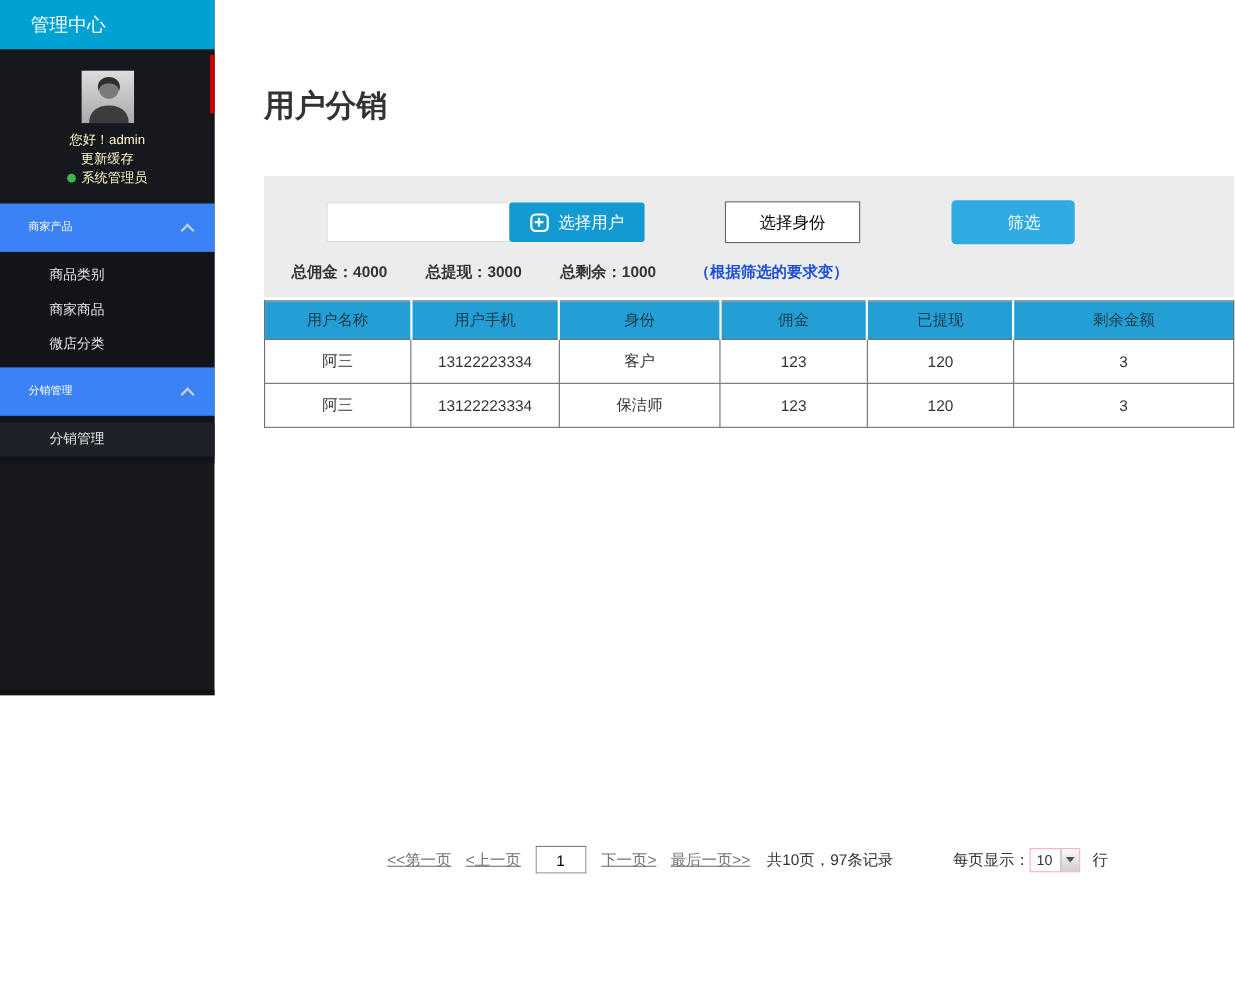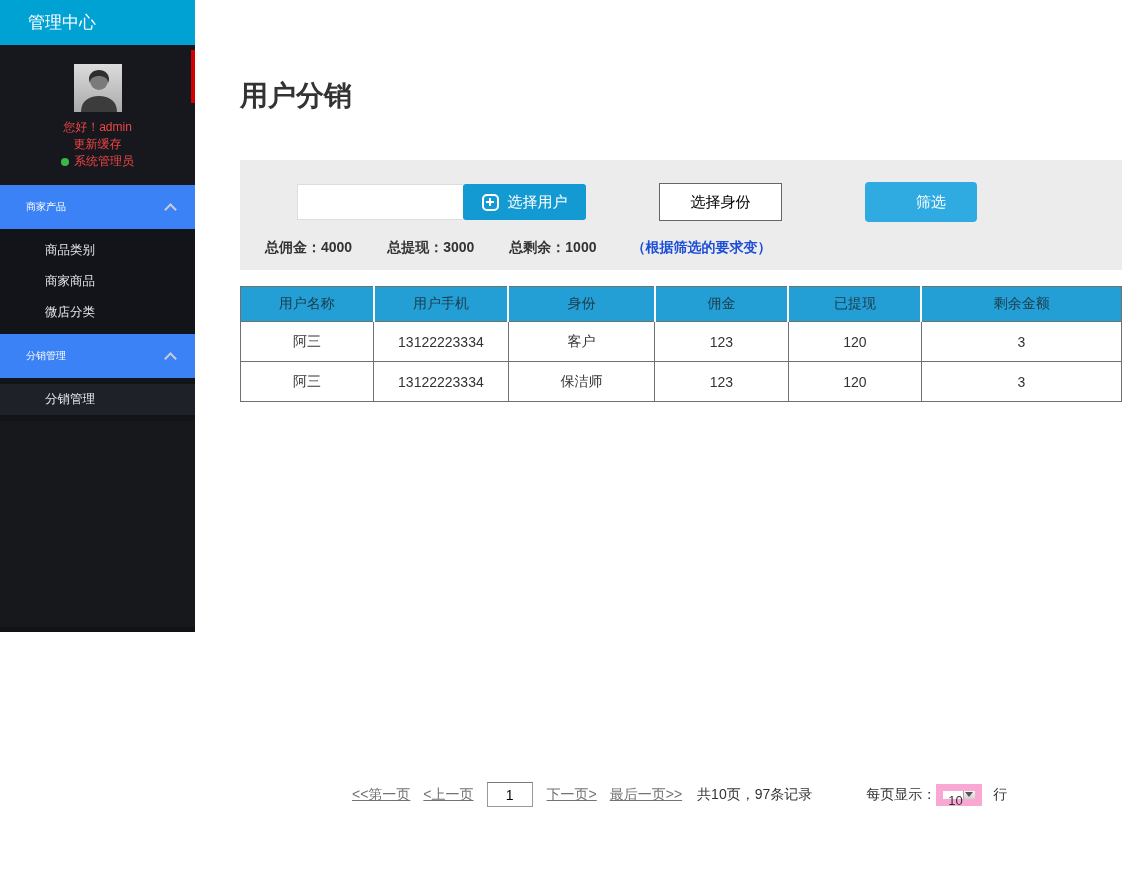--- a/index.html
+++ b/index.html
@@ -5,21 +5,21 @@
   * { margin:0; padding:0; box-sizing:border-box; }
   html,body { background:#fff; }
   body { font-family:"Liberation Sans","DejaVu Sans",sans-serif; color:#333; }
   .screen { position:relative; width:1123px; height:892px; overflow:hidden; background:#fff; }
 
   
   .sidebar { position:absolute; left:0; top:0; width:195px; height:632px; background:#16181c; }
   .sidebar-header { height:45px; background:#00a2d4; color:#fff; font-size:17px; line-height:45px; padding-left:28px; }
   .user-panel { background:#16181e; padding:19px 0 15px; text-align:center; color:#fff; }
   .avatar { width:48px; height:48px; margin:0 auto 7px; display:block; }
-  .user-line { font-size:12px; line-height:17px; color:#ef4444; }
+  .user-line { font-size:12px; line-height:17px; color:#fef9c3; }
   .cache-link { cursor:pointer; }
   .dot { display:inline-block; width:8px; height:8px; border-radius:50%; background:#3cb54a; margin-right:5px; vertical-align:middle; }
   .menu-group:first-of-type .menu-header { border-top:2px solid #343a44; }
   .menu-header { position:relative; height:44px; line-height:44px; background:#3b82f6; color:#fff; font-size:10px; padding-left:26px; cursor:pointer; }
   .chevron-up { position:absolute; right:20px; top:20px; width:9px; height:9px; border-left:2px solid #c9cdd4; border-top:2px solid #c9cdd4; transform:rotate(45deg); }
   .submenu { background:#121419; padding:6px 0; }
   .submenu-item { height:31px; line-height:31px; padding-left:45px; color:#e3e5e8; font-size:12.5px; cursor:pointer; }
   .submenu-item.active { background:#1e2127; }
   .sidebar-scroll-thumb { position:absolute; left:191px; top:50px; width:4px; height:53px; background:#d40000; }
   .sidebar-bottom { position:absolute; left:0; bottom:0; width:195px; height:5px; background:#101216; }
@@ -36,31 +36,31 @@
   .plus-box { position:relative; width:17px; height:17px; border:2px solid #fff; border-radius:5px; margin-right:9px; flex:0 0 auto; }
   .plus-box::before { content:""; position:absolute; left:2.5px; top:5.5px; width:8px; height:2px; background:#fff; }
   .plus-box::after  { content:""; position:absolute; left:5.5px; top:2.5px; width:2px; height:8px; background:#fff; }
   .btn-identity { width:123px; height:38px; margin-left:73px; background:#fff; border:1px solid #666; color:#000000; font-size:15px; cursor:pointer; font-family:inherit; }
   .btn-filter { width:112px; height:40px; margin-left:83px; background:#2fabe1; border:none; border-radius:4px; color:#fff; font-size:15px; cursor:pointer; font-family:inherit;padding-left:20px; }
 
   .stats-row { margin:17px 0 0 25px; font-size:14px; font-weight:bold; color:#333; }
   .stats-row span { margin-right:35px; }
   .stats-note { color:#1d4ed8; margin-right:0 !important; }
 
-  .dist-table { width:882px; margin-top:16px; border-collapse:collapse; table-layout:fixed; font-size:14px; color:#333; text-align:center; border:1px solid #707070; }
+  .dist-table { width:882px; margin-top:3px; border-collapse:collapse; table-layout:fixed; font-size:14px; color:#333; text-align:center; border:1px solid #707070; }
   .dist-table th { height:35px; background:#239fd6; color:#1d3b49; font-weight:normal; border-right:2px solid #fff; }
   .dist-table th:last-child { border-right:none; }
   .dist-table td { height:40px; background:#fff; border:1px solid #707070; }
 
   .pagination { display:flex; align-items:center; margin-top:380px; margin-left:112px; font-size:14px; color:#333; white-space:nowrap; }
   .page-link { color:#737373; text-decoration:underline; margin-right:13px; cursor:pointer; }
   .page-input { width:46px; height:25px; border:1px solid #999; border-top-color:#7a7a7a; background:#fff; text-align:center; font-size:14px; margin-right:14px; outline:none; font-family:inherit; }
   .summary { margin-left:2px; }
   .per-page { display:flex; align-items:center; margin-left:54px; }
-  .select-box { display:flex; width:46px; height:22px; border:7px solid #f9a8d4; background:#fff; cursor:pointer; }
+  .select-box { display:flex; width:46px; height:22px; border:1px solid #f9a8d4; background:#fff; cursor:pointer; }
   .select-value { flex:1; font-size:13px; line-height:20px; padding-left:5px; }
   .select-arrow { width:17px; background:linear-gradient(#f8f8f8,#cfcfcf); border-left:1px solid #aaa; display:flex; align-items:center; justify-content:center; }
   .tri-down { width:0; height:0; border-left:4px solid transparent; border-right:4px solid transparent; border-top:5px solid #555; }
   .unit-label { margin-left:11px; }
 </style>
 </head>
 <body>
 
 <div class="screen">
 

